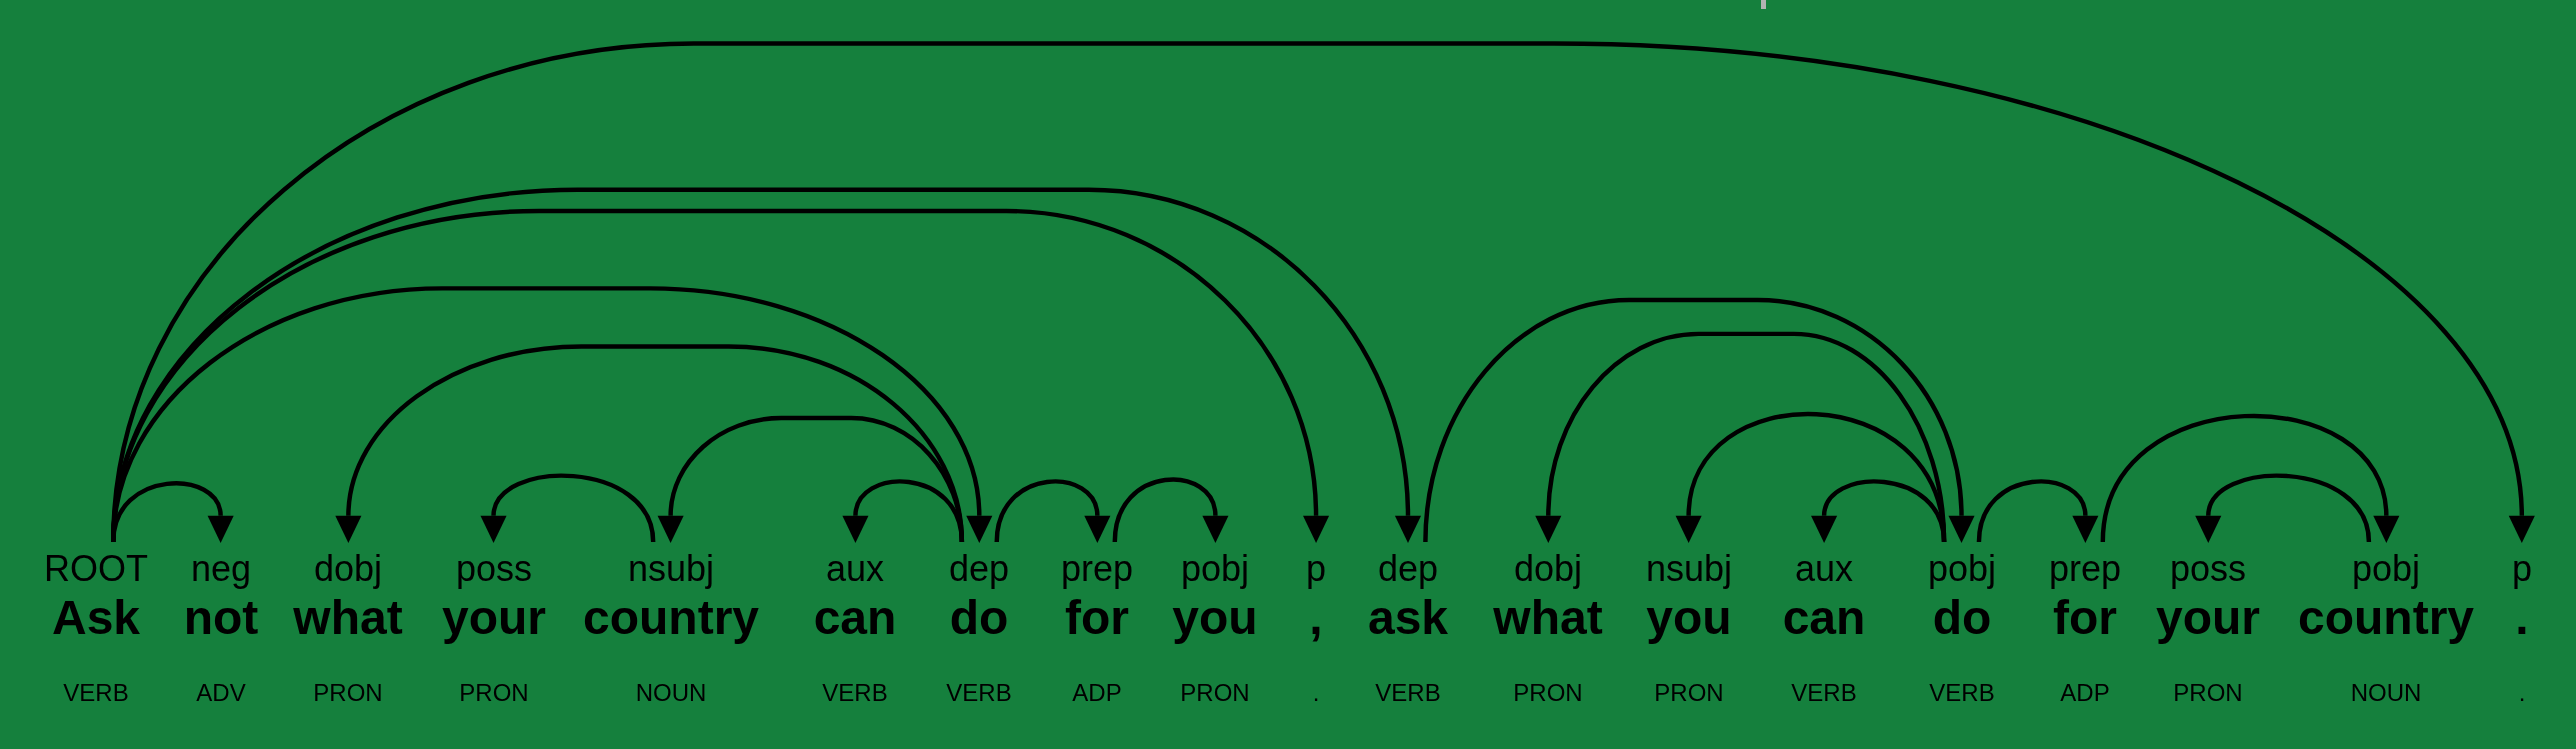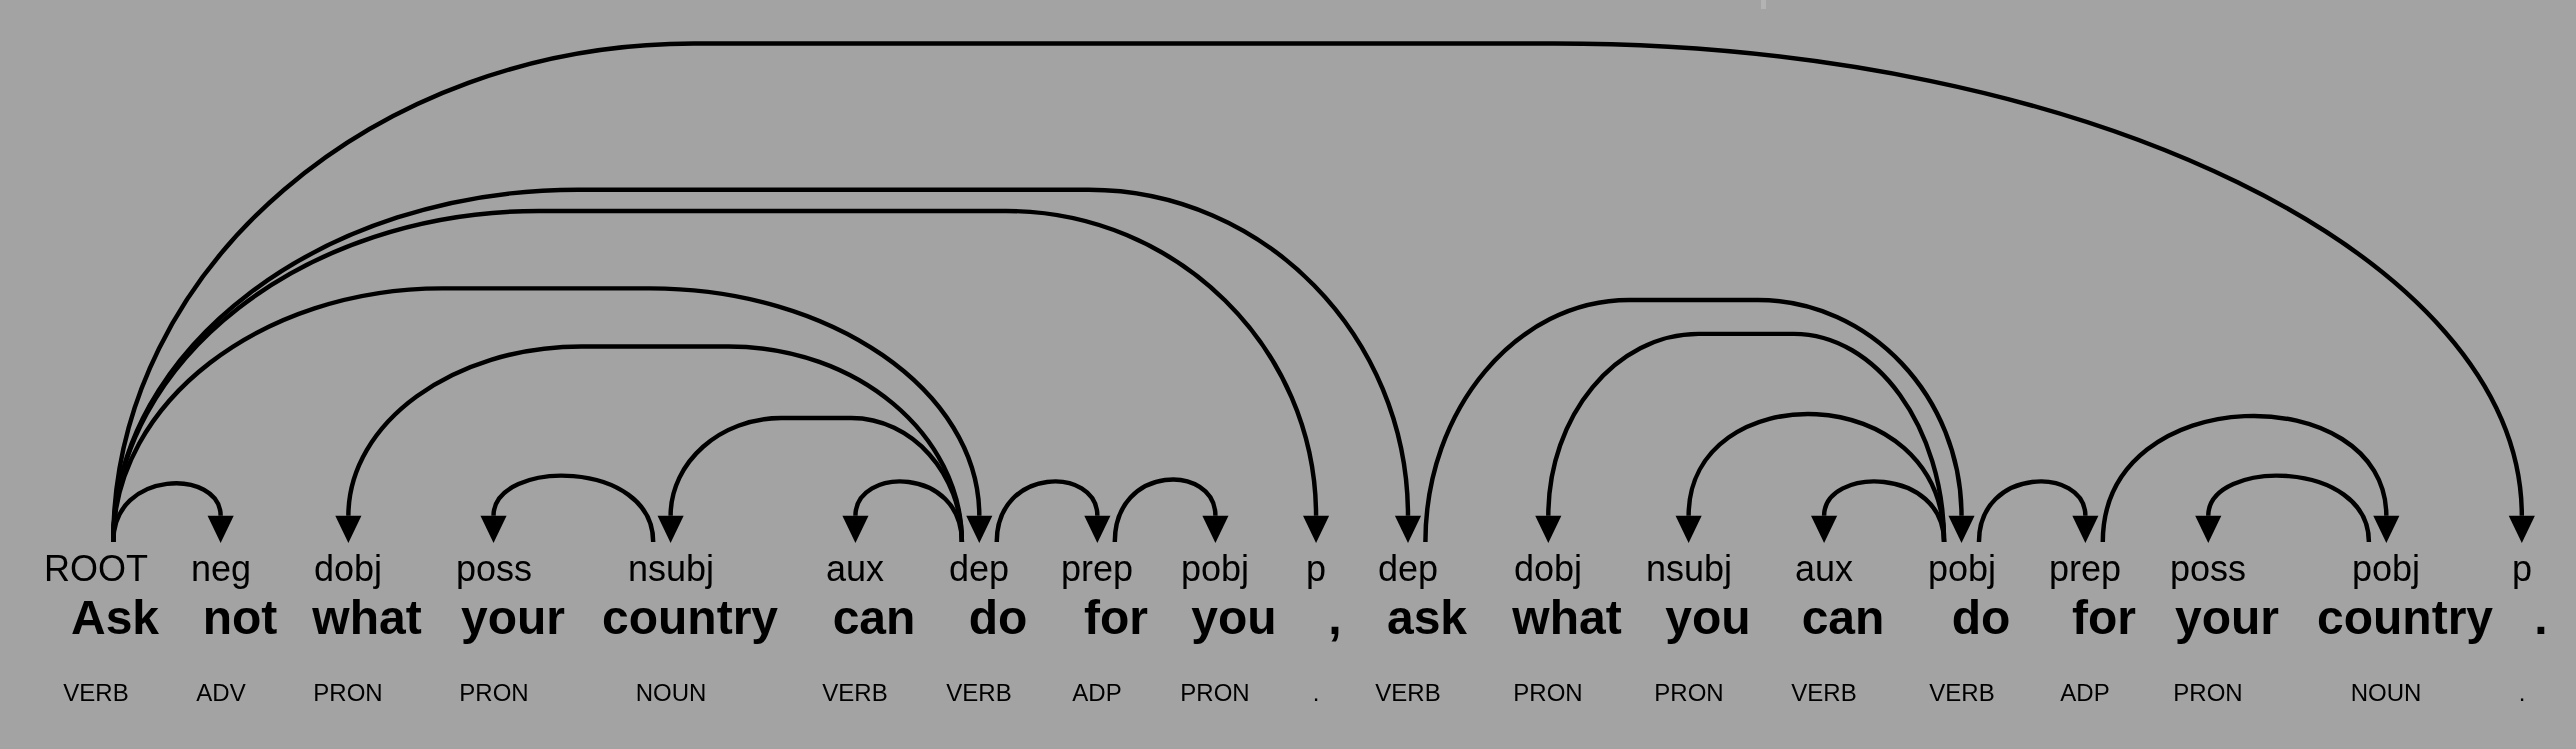--- a/index.html
+++ b/index.html
@@ -4,21 +4,21 @@
 <style>
   html, body {
     margin: 0;
     padding: 0;
     background: #ffffff;
   }
   #parse-canvas {
     position: relative;
     width: 2576px;
     height: 750px;
-    background: #a3a3a3;
+    background: #15803d;
     overflow: hidden;
     font-family: "Liberation Sans", sans-serif;
   }
   #arc-layer {
     position: absolute;
     left: 0;
     top: 0;
   }
   #token-layer {
     position: absolute;
@@ -46,21 +46,20 @@
     top: 551px;
     font-size: 36px;
     font-weight: 400;
     line-height: 1;
   }
   .token .word {
     top: 594px;
     font-size: 48px;
     font-weight: 700;
     line-height: 1;
-    margin-left: 19px;
   }
   .token .pos-tag {
     top: 681px;
     font-size: 24px;
     font-weight: 400;
     line-height: 1;
   }
   #artifact-tick {
     position: absolute;
   }

